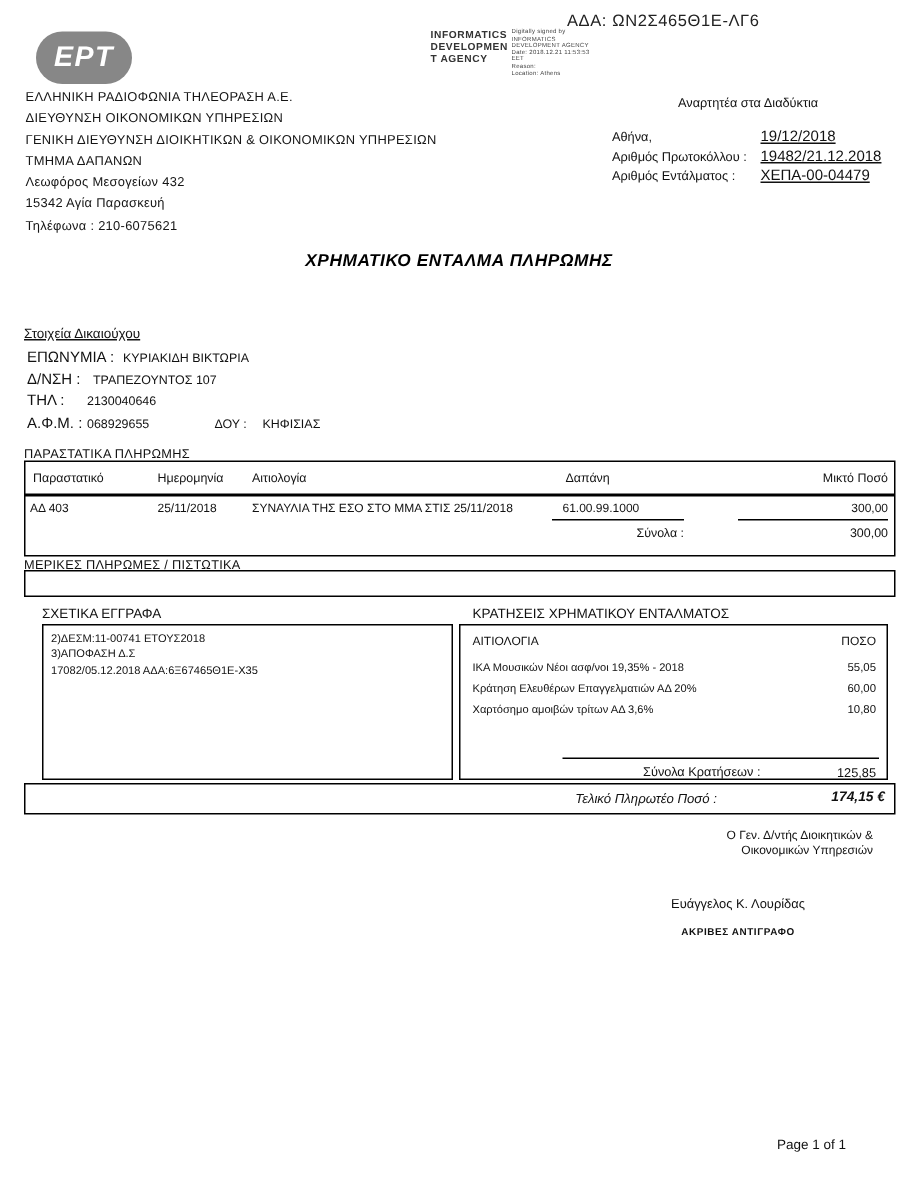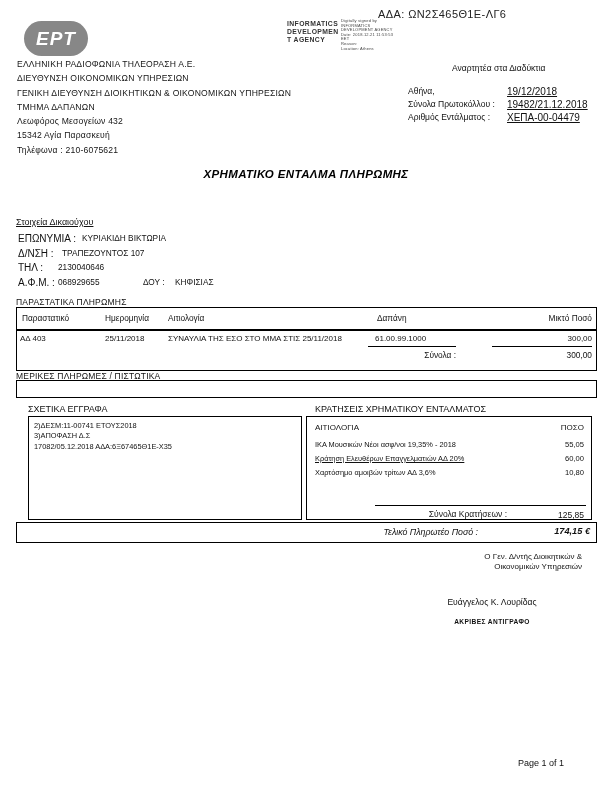--- a/index.html
+++ b/index.html
@@ -101,21 +101,21 @@
     <div>ΓΕΝΙΚΗ ΔΙΕΥΘΥΝΣΗ ΔΙΟΙΚΗΤΙΚΩΝ &amp; ΟΙΚΟΝΟΜΙΚΩΝ ΥΠΗΡΕΣΙΩΝ</div>
     <div>ΤΜΗΜΑ ΔΑΠΑΝΩΝ</div>
     <div>Λεωφόρος Μεσογείων 432</div>
     <div>15342 Αγία Παρασκευή</div>
     <div>Τηλέφωνα : 210-6075621</div>
   </div>
 
   <div class="abs mnote">Αναρτητέα στα Διαδύκτια</div>
   <div class="abs mlbl r1">Αθήνα,</div>
   <div class="abs mval r1">19/12/2018</div>
-  <div class="abs mlbl r2">Σύνολα Πρωτοκόλλου :</div>
+  <div class="abs mlbl r2">Αριθμός Πρωτοκόλλου :</div>
   <div class="abs mval r2">19482/21.12.2018</div>
   <div class="abs mlbl r3">Αριθμός Εντάλματος :</div>
   <div class="abs mval r3">ΧΕΠΑ-00-04479</div>
 
   <div class="abs doctitle">ΧΡΗΜΑΤΙΚΟ ΕΝΤΑΛΜΑ ΠΛΗΡΩΜΗΣ</div>
 
   <div class="abs bhead">Στοιχεία Δικαιούχου</div>
   <div class="abs blbl b1">ΕΠΩΝΥΜΙΑ :</div>
   <div class="abs bval b1" style="left:82px;">ΚΥΡΙΑΚΙΔΗ ΒΙΚΤΩΡΙΑ</div>
   <div class="abs blbl b2">Δ/ΝΣΗ :</div>
@@ -156,21 +156,21 @@
     <div>2)ΔΕΣΜ:11-00741 ΕΤΟΥΣ2018</div>
     <div>3)ΑΠΟΦΑΣΗ Δ.Σ</div>
     <div>17082/05.12.2018 ΑΔΑ:6Ξ67465Θ1Ε-Χ35</div>
   </div>
 
   <div class="abs dedbox">
     <div class="colh" style="left:8px;">ΑΙΤΙΟΛΟΓΙΑ</div>
     <div class="colh" style="right:7px;">ΠΟΣΟ</div>
     <div class="dedrow" style="top:23px;">ΙΚΑ Μουσικών Νέοι ασφ/νοι 19,35% - 2018</div>
     <div class="dedamt" style="top:23px;">55,05</div>
-    <div class="dedrow" style="top:37px;text-decoration:underline;">Κράτηση Ελευθέρων Επαγγελματιών ΑΔ 20%</div>
+    <div class="dedrow" style="top:37px;">Κράτηση Ελευθέρων Επαγγελματιών ΑΔ 20%</div>
     <div class="dedamt" style="top:37px;">60,00</div>
     <div class="dedrow" style="top:51px;">Χαρτόσημο αμοιβών τρίτων ΑΔ 3,6%</div>
     <div class="dedamt" style="top:51px;">10,80</div>
     <div class="dtotline"></div>
     <div class="dtotlbl">Σύνολα Κρατήσεων :</div>
     <div class="dtotval">125,85</div>
   </div>
 
   <div class="abs finbox"></div>
   <div class="abs finlbl">Τελικό Πληρωτέο Ποσό :</div>

